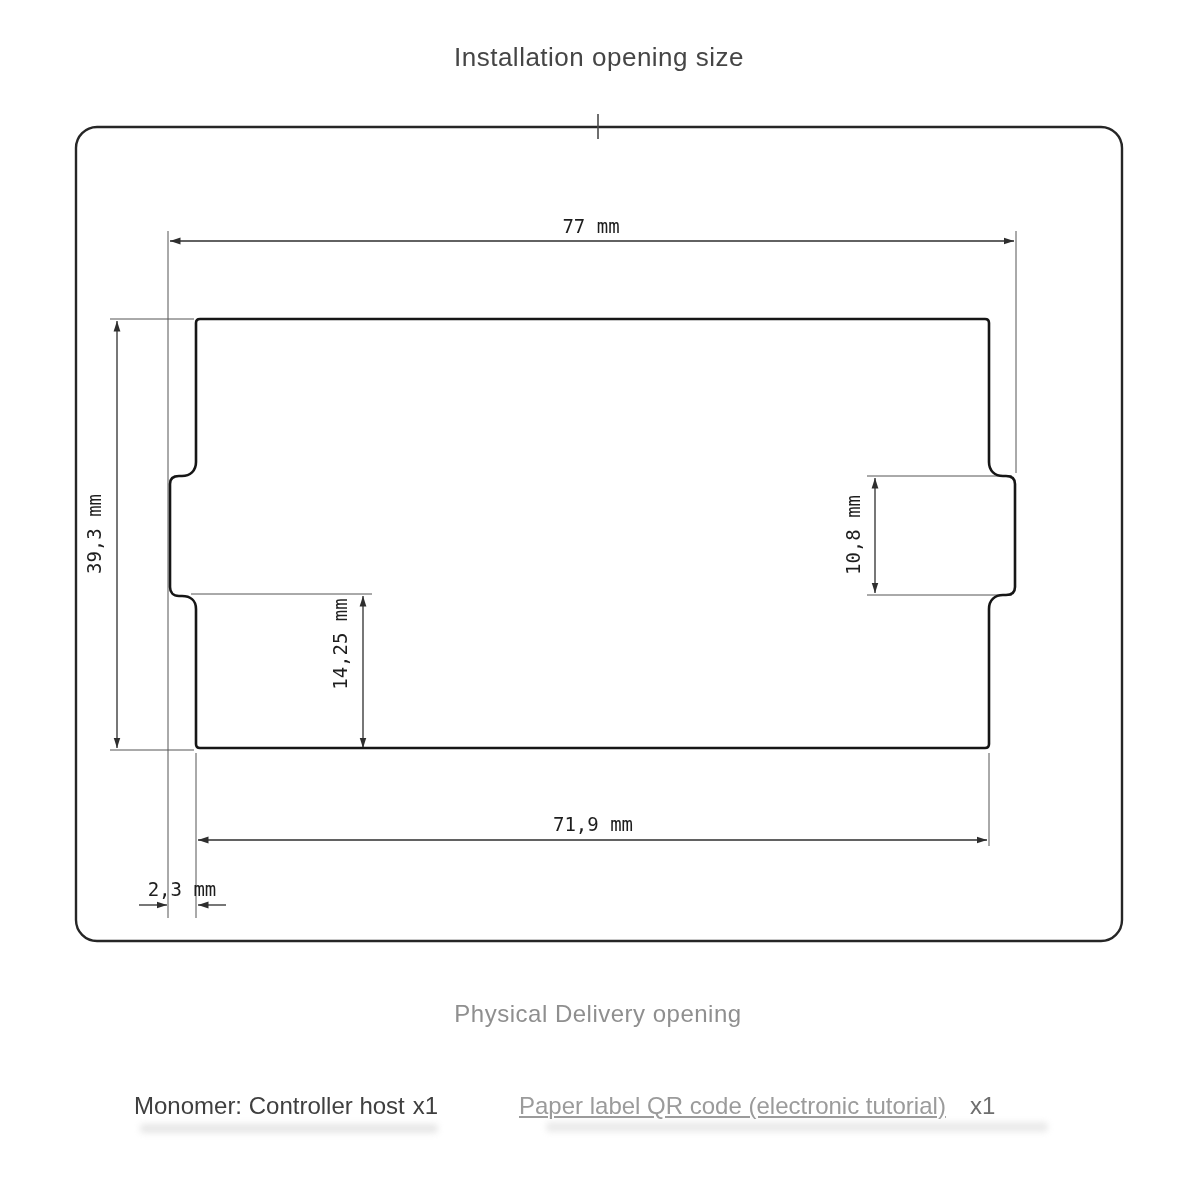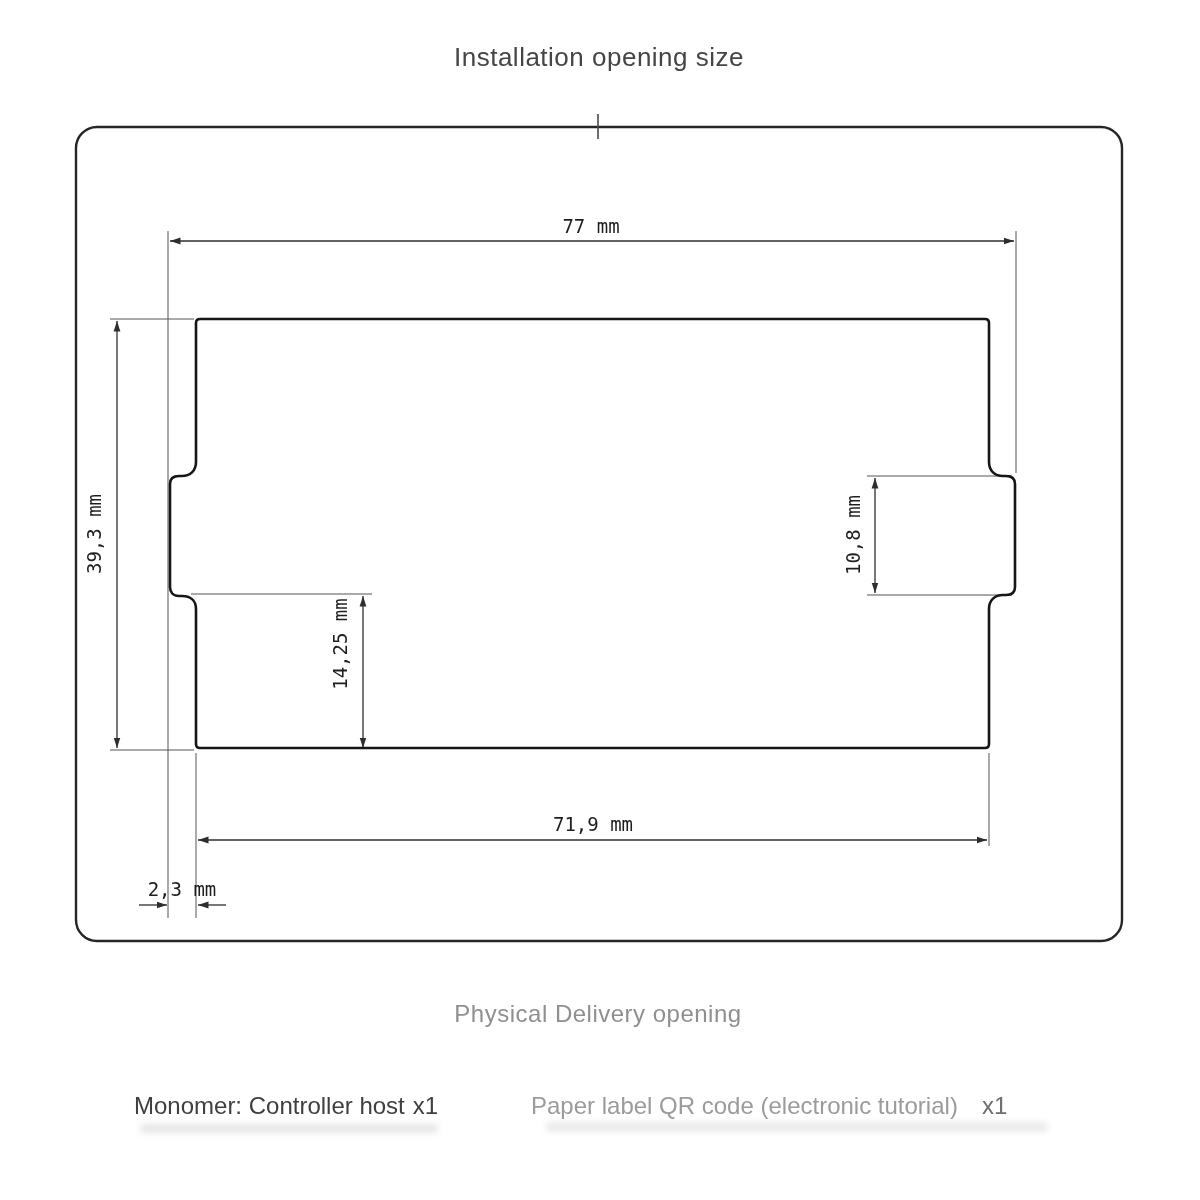--- a/index.html
+++ b/index.html
@@ -13,21 +13,21 @@
   }
   .delivery-heading {
     position:absolute; left:0; top:1000px; width:1196px; text-align:center;
     font-size:24px; color:#8f8f8f; letter-spacing:0.5px;
   }
   .delivery-row { position:absolute; left:0; top:1092px; width:1200px; height:40px; }
   .delivery-item { position:absolute; top:0; font-size:24px; white-space:nowrap; }
   .delivery-item .qty { display:inline-block; }
   .item-1 { left:134px; color:#3f3f3f; }
   .item-1 .qty { margin-left:8px; color:#3f3f3f; }
-  .item-2 { left:531px; color:#9b9b9b; }
+  .item-2 { left:519px; color:#9b9b9b;text-decoration:underline; }
   .item-2 .qty { margin-left:24px; color:#6e6e6e; }
   .ghost-line { position:absolute; background:#a9a9a9; border-radius:4px; }
   .ghost-a { left:140px; top:1124px; width:298px; height:9px; opacity:0.28; filter:blur(3px); }
   .ghost-b { left:546px; top:1122px; width:502px; height:10px; opacity:0.24; filter:blur(3px); }
   svg.diagram { position:absolute; left:0; top:0; }
   svg.diagram text {
     font-family:"DejaVu Sans Mono", monospace;
     font-size:19px; fill:#1e1e1e;
   }
   .outline   { fill:none; stroke:#161616; stroke-width:2.6; stroke-linejoin:round; }

